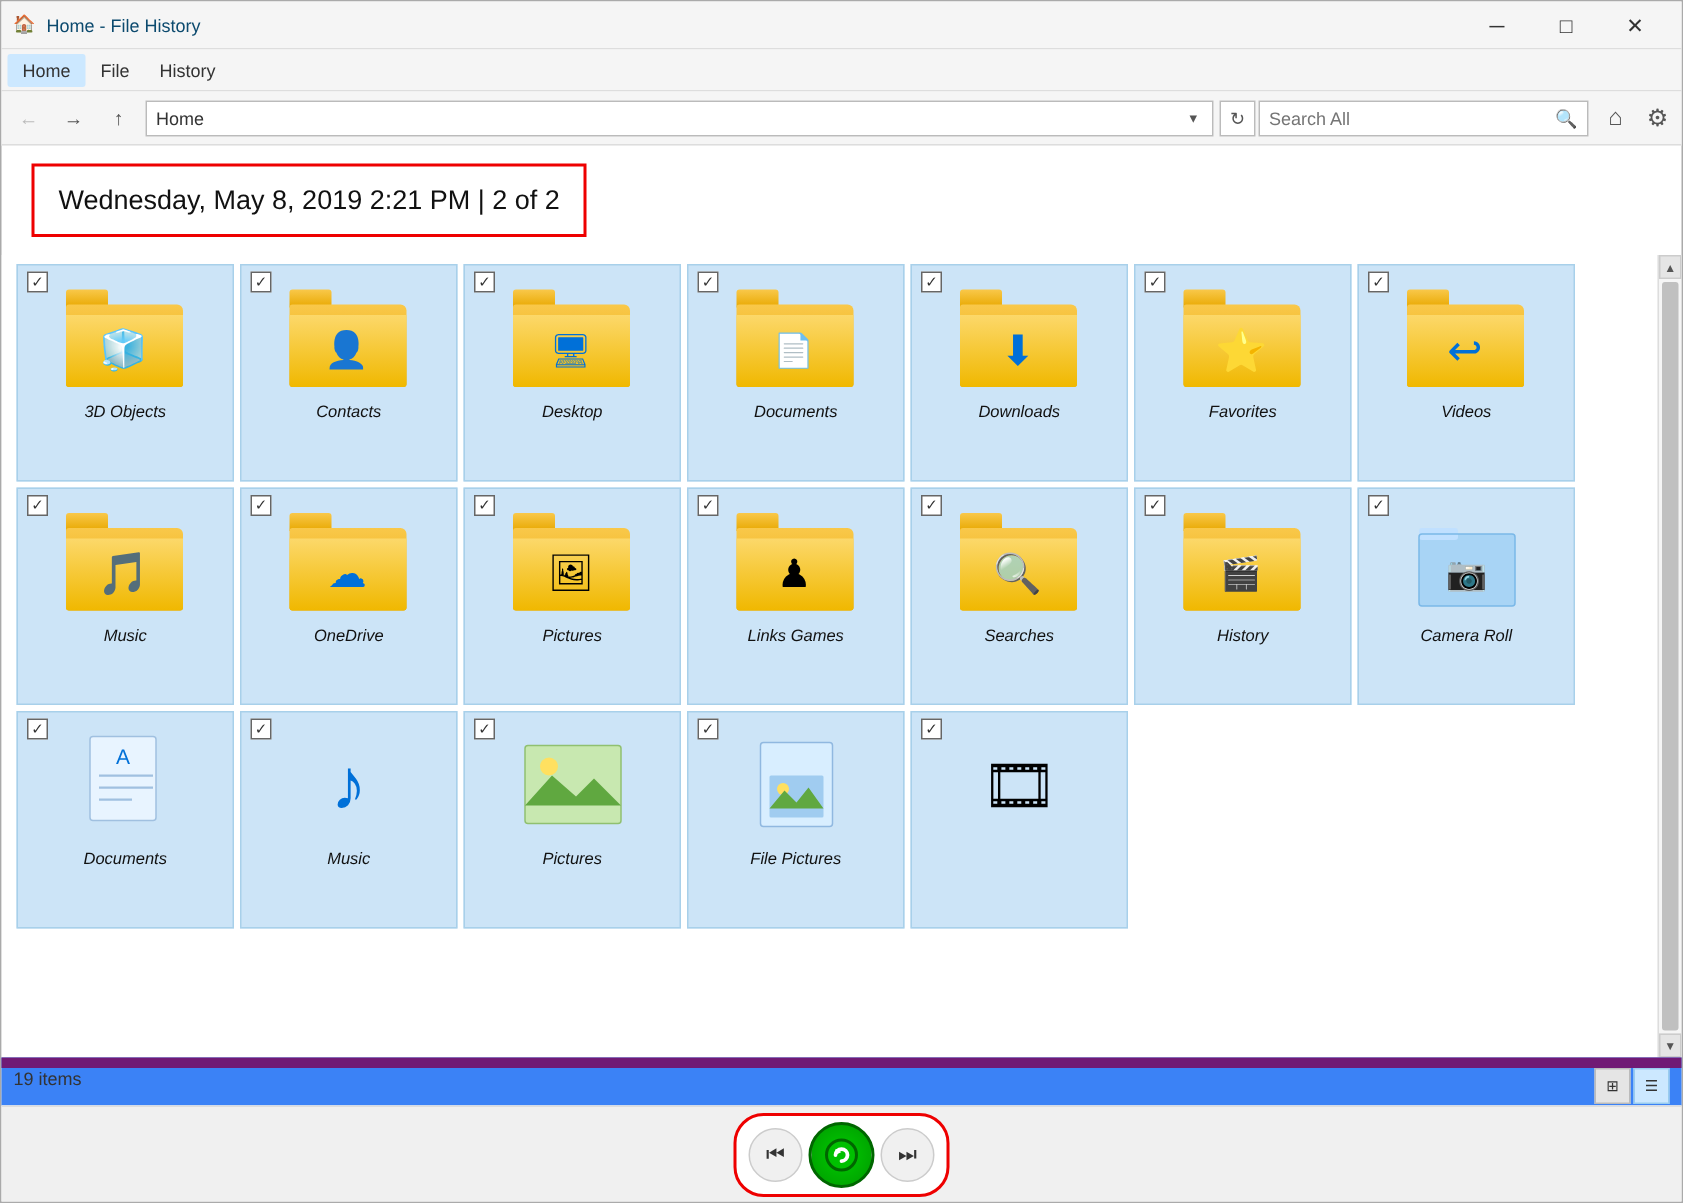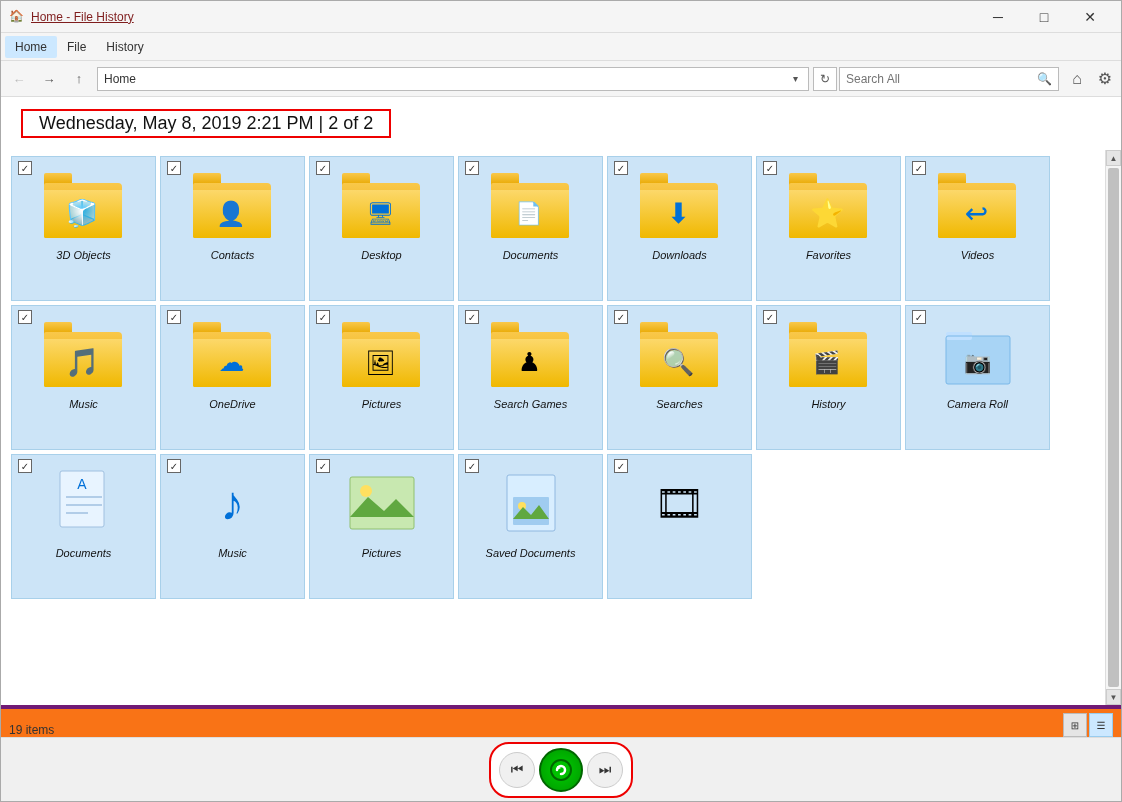--- a/index.html
+++ b/index.html
@@ -3,21 +3,21 @@
   <meta charset="utf-8">
   <style>
     * { box-sizing: border-box; margin: 0; padding: 0; }
     body { font-family: 'Segoe UI', Arial, sans-serif; font-size: 12px; background: #f0f0f0; user-select: none; }
 
     .window { width: 1122px; height: 802px; background: #fff; border: 1px solid #aaa; display: flex; flex-direction: column; position: relative; }
 
     
     .titlebar { height: 32px; background: #f5f5f5; display: flex; align-items: center; padding: 0 8px; border-bottom: 1px solid #ddd; }
     .titlebar-icon { width: 16px; height: 16px; margin-right: 6px; }
-    .titlebar-title { flex: 1; font-size: 12px; color: #7f1d1d; text-decoration: underline; }
+    .titlebar-title { flex: 1; font-size: 12px; color: #0c4a6e; }
     .titlebar-controls { display: flex; gap: 0; }
     .titlebar-btn { width: 46px; height: 32px; border: none; background: transparent; cursor: pointer; font-size: 14px; color: #333; display: flex; align-items: center; justify-content: center; }
 
     
     .menubar { height: 28px; background: #f5f5f5; display: flex; align-items: center; padding: 0 4px; border-bottom: 1px solid #ddd; }
     .menu-item { padding: 4px 10px; font-size: 12px; color: #333; cursor: pointer; border-radius: 2px; }
     .menu-item.active { background: #cce8ff; }
 
     
     .toolbar { height: 36px; background: #f5f5f5; display: flex; align-items: center; padding: 0 4px; border-bottom: 1px solid #ddd; gap: 2px; }
@@ -27,21 +27,21 @@
     .address-text { flex: 1; font-size: 12px; color: #333; }
     .address-dropdown { font-size: 10px; color: #555; cursor: pointer; padding: 0 4px; }
     .refresh-btn { width: 24px; height: 24px; border: 1px solid #bbb; background: #fff; cursor: pointer; display: flex; align-items: center; justify-content: center; font-size: 12px; color: #555; }
     .search-bar { width: 220px; height: 24px; border: 1px solid #bbb; background: #fff; display: flex; align-items: center; padding: 0 6px; }
     .search-bar input { border: none; outline: none; font-size: 12px; flex: 1; background: transparent; color: #ef4444; }
     .search-icon { font-size: 12px; color: #555; }
     .toolbar-right-icons { display: flex; gap: 4px; margin-left: 4px; }
     .toolbar-icon { width: 24px; height: 24px; display: flex; align-items: center; justify-content: center; cursor: pointer; font-size: 16px; color: #555; }
 
     
-    .date-header { margin: 8px 12px; border: 2px solid #e00; padding: 2px 16px; display: inline-block; font-size: 18px; font-weight: 300; color: #111; }
+    .date-header { margin: 8px 12px; border: 2px solid #e00; padding: 12px 16px; display: inline-block; font-size: 18px; font-weight: 300; color: #111; }
     .date-header-wrap { padding: 4px 8px; }
 
     
     .file-area { flex: 1; display: flex; overflow: hidden; }
     .file-content { flex: 1; overflow-y: auto; overflow-x: hidden; padding: 4px 8px; background: #fff; }
     .scrollbar-track { width: 16px; background: #f5f5f5; border-left: 1px solid #ddd; display: flex; flex-direction: column; }
     .scrollbar-btn { height: 16px; display: flex; align-items: center; justify-content: center; cursor: pointer; font-size: 8px; color: #555; background: #e5e5e5; border: 1px solid #ccc; }
     .scrollbar-thumb { flex: 1; background: #c0c0c0; margin: 2px; border-radius: 2px; cursor: pointer; }
 
     
@@ -51,21 +51,21 @@
     .file-icon { width: 80px; height: 80px; position: relative; margin-bottom: 4px; display: flex; align-items: center; justify-content: center; }
     .file-name { font-size: 11px; color: #111; text-align: center; word-break: break-word; font-style: italic; }
 
     
     .folder-base { position: relative; width: 80px; height: 65px; }
     .folder-back { position: absolute; bottom: 0; left: 0; width: 78px; height: 55px; background: linear-gradient(180deg, #f9c84a 0%, #e8a800 100%); border-radius: 2px 4px 2px 2px; }
     .folder-tab { position: absolute; top: 0; left: 0; width: 28px; height: 12px; background: linear-gradient(180deg, #f9c84a 0%, #e8a800 100%); border-radius: 2px 2px 0 0; }
     .folder-front { position: absolute; bottom: 0; left: 0; width: 78px; height: 48px; background: linear-gradient(180deg, #fcd86a 0%, #f0b800 100%); border-radius: 0 0 2px 2px; }
 
     
-    .statusbar { height: 32px; background: #f97316; border-top: 4px solid #701a75; display: flex; align-items: flex-end; padding: 0 8px; gap: 8px; }
+    .statusbar { height: 32px; background: #3b82f6; border-top: 7px solid #701a75; display: flex; align-items: flex-start; padding: 0 8px; gap: 8px; }
     .statusbar-text { font-size: 12px; color: #333; flex: 1; }
     .view-icons { display: flex; gap: 2px; margin-left: auto; }
     .view-btn { width: 24px; height: 24px; border: 1px solid #bbb; background: #e5e5e5; cursor: pointer; display: flex; align-items: center; justify-content: center; font-size: 10px; color: #333; }
     .view-btn.active { background: #cce8ff; border-color: #99ccee; }
 
     
     .playback { height: 64px; background: #f0f0f0; border-top: 1px solid #ddd; display: flex; align-items: center; justify-content: center; gap: 0; }
     .playback-group { display: flex; align-items: center; border: 2px solid #e00; border-radius: 20px; background: #fff; padding: 4px 8px; gap: 4px; }
     .pb-btn { width: 36px; height: 36px; border-radius: 50%; border: 1px solid #ccc; background: #f0f0f0; cursor: pointer; display: flex; align-items: center; justify-content: center; font-size: 14px; color: #333; }
     .pb-btn.play { width: 44px; height: 44px; background: radial-gradient(circle, #00cc00 0%, #009900 100%); border: 2px solid #006600; color: #fff; font-size: 18px; border-radius: 50%; }
@@ -262,21 +262,21 @@
           <div class="file-checkbox">✓</div>
           <div class="file-icon">
             <div class="folder-base">
               <div class="folder-tab"></div>
               <div class="folder-back"></div>
               <div class="folder-front" style="display:flex;align-items:center;justify-content:center;">
                 <span style="font-size:26px;">♟</span>
               </div>
             </div>
           </div>
-          <div class="file-name">Search Games</div>
+          <div class="file-name">Links Games</div>
         </div>
 
         <div class="file-item">
           <div class="file-checkbox">✓</div>
           <div class="file-icon">
             <div class="folder-base">
               <div class="folder-tab"></div>
               <div class="folder-back"></div>
               <div class="folder-front" style="display:flex;align-items:center;justify-content:center;">
                 <span style="font-size:26px;">🔍</span>
@@ -354,21 +354,21 @@
           <div class="file-checkbox">✓</div>
           <div class="file-icon" style="display:flex;align-items:center;justify-content:center;">
             <svg width="72" height="72" viewBox="0 0 72 72">
               <rect x="12" y="8" width="48" height="56" rx="2" fill="#d8eeff"></rect>
               <rect x="12" y="8" width="48" height="56" rx="2" fill="none" stroke="#90b8e0" stroke-width="1"></rect>
               <rect x="18" y="30" width="36" height="28" rx="1" fill="#a0ccf0"></rect>
               <ellipse cx="27" cy="39" rx="4" ry="4" fill="#ffe060"></ellipse>
               <polygon points="18,52 28,40 36,48 44,38 54,52" fill="#60a840"></polygon>
             </svg>
           </div>
-          <div class="file-name">Saved Documents</div>
+          <div class="file-name">File Pictures</div>
         </div>
 
         <div class="file-item">
           <div class="file-checkbox">✓</div>
           <div class="file-icon" style="display:flex;align-items:center;justify-content:center;">
             <span style="font-size:40px;">🎞</span>
           </div>
           <div class="file-name"></div>
         </div>
 

